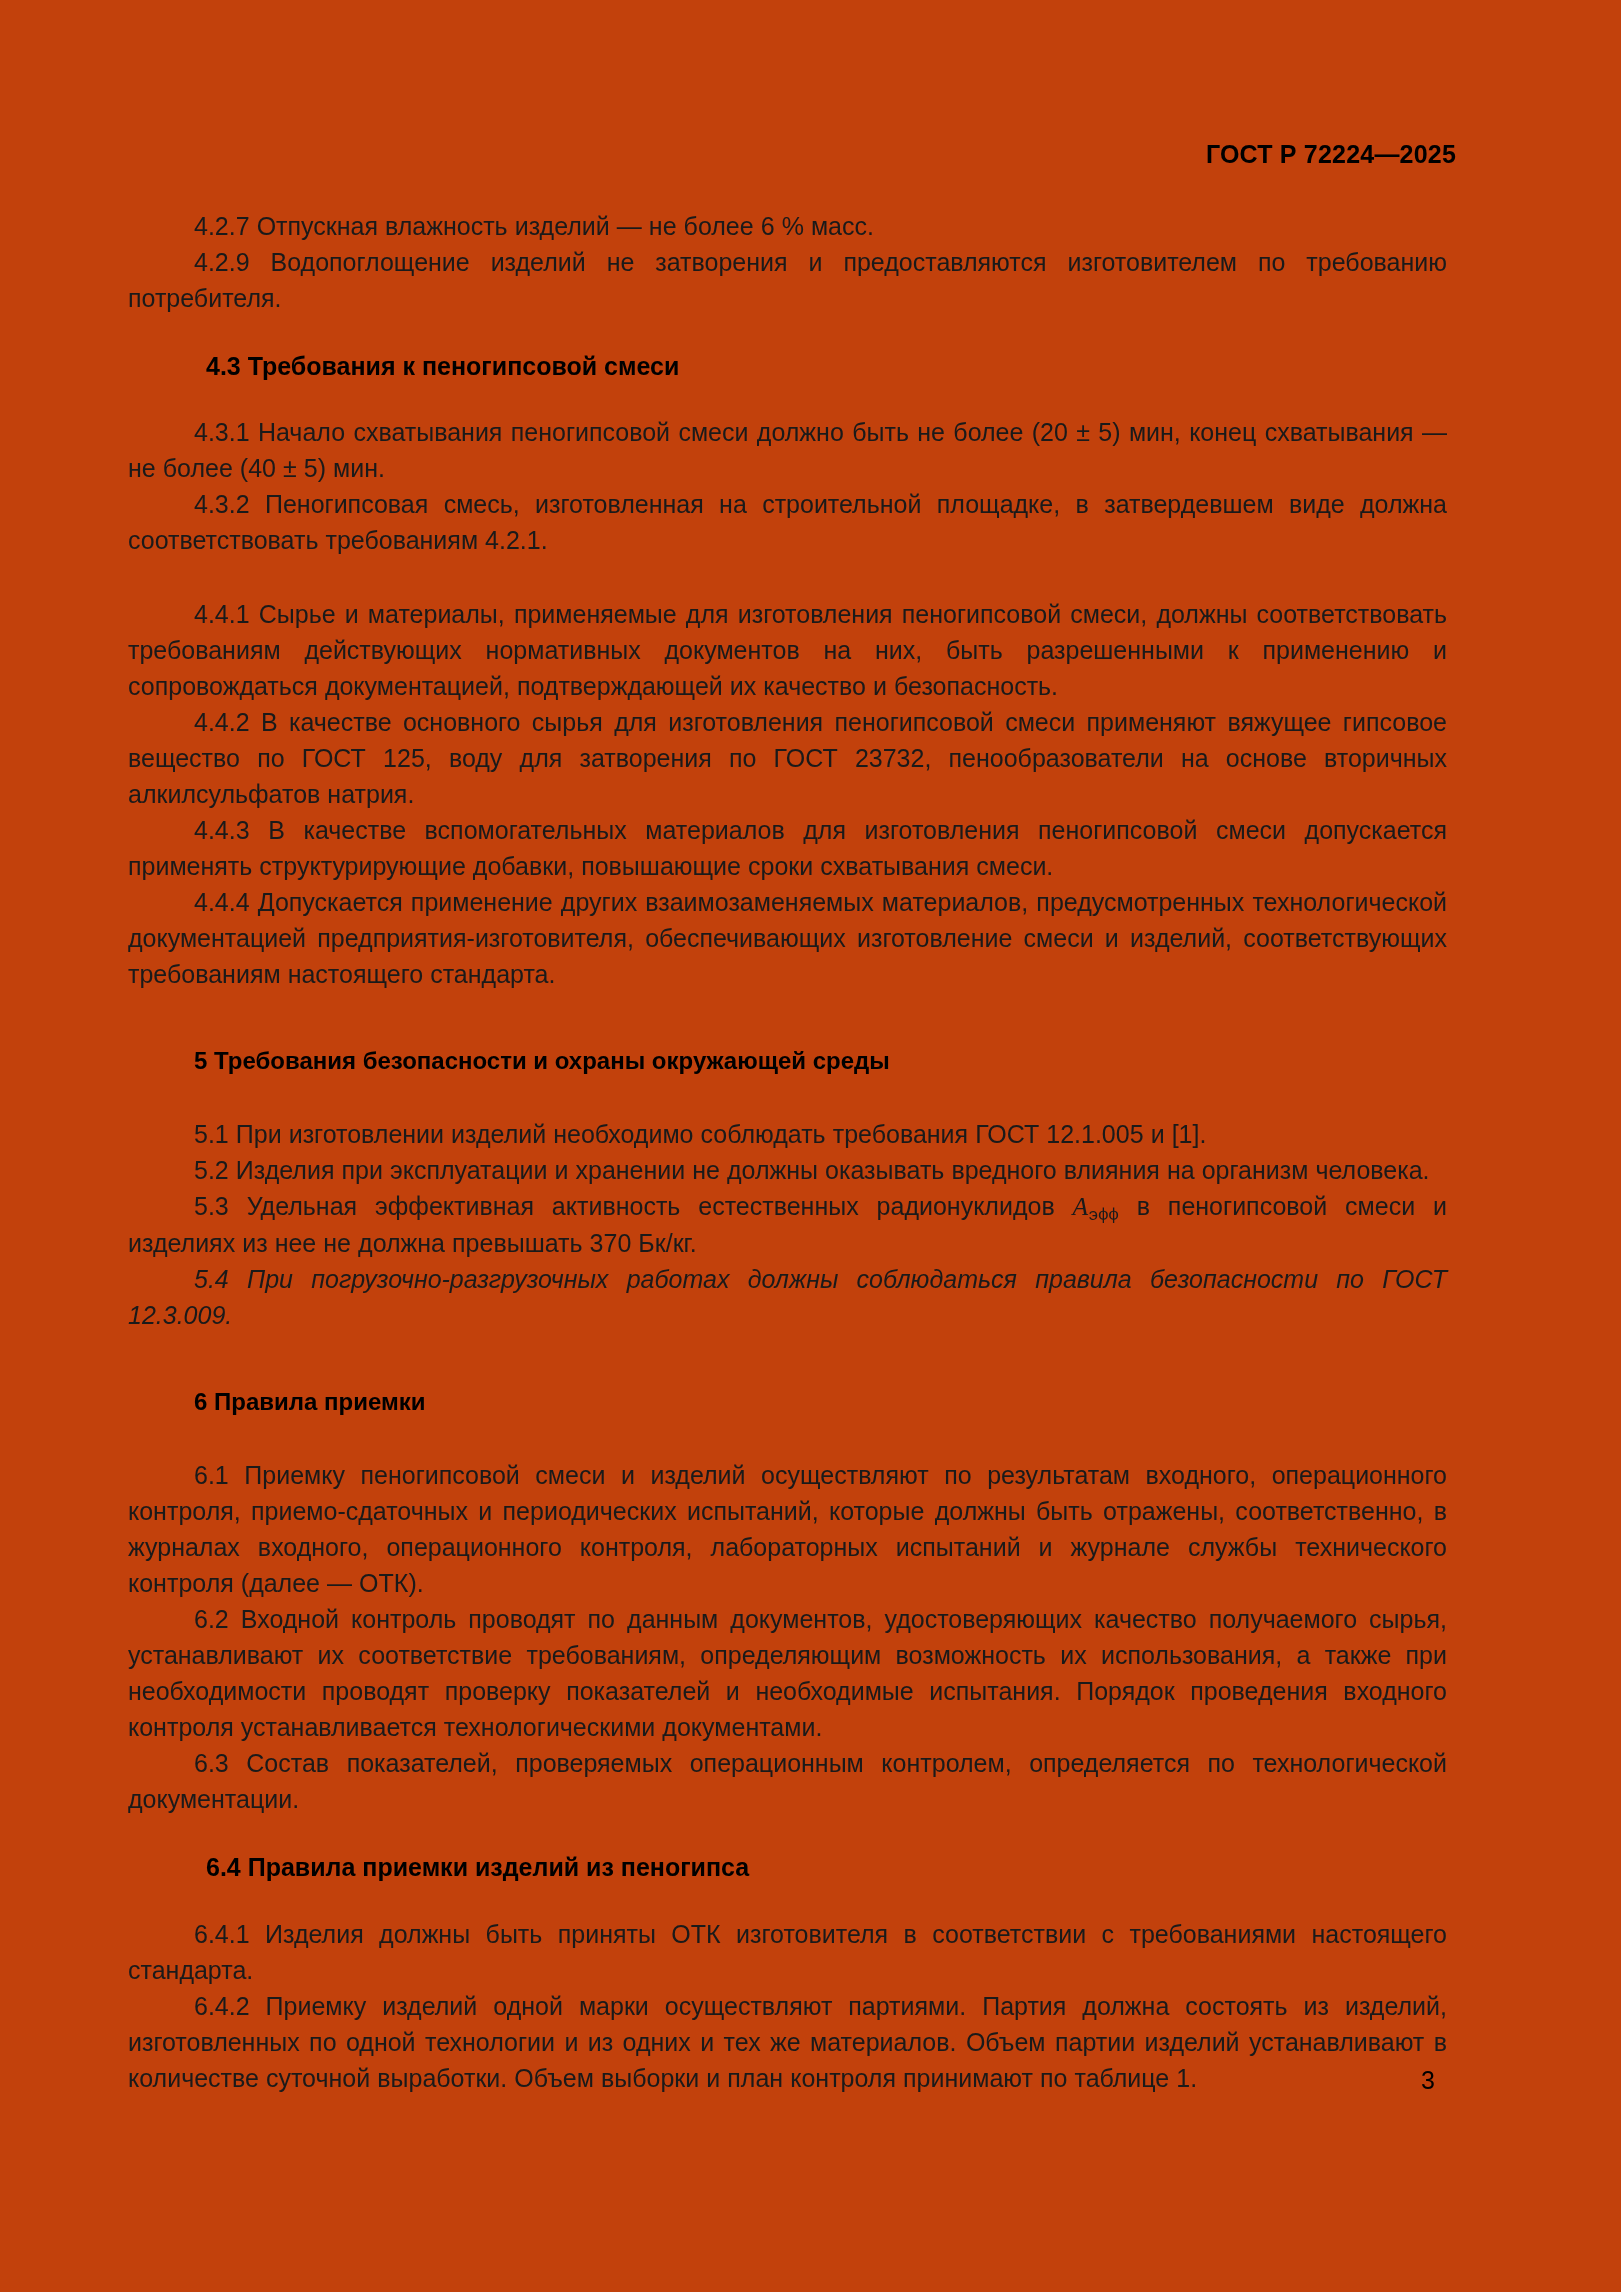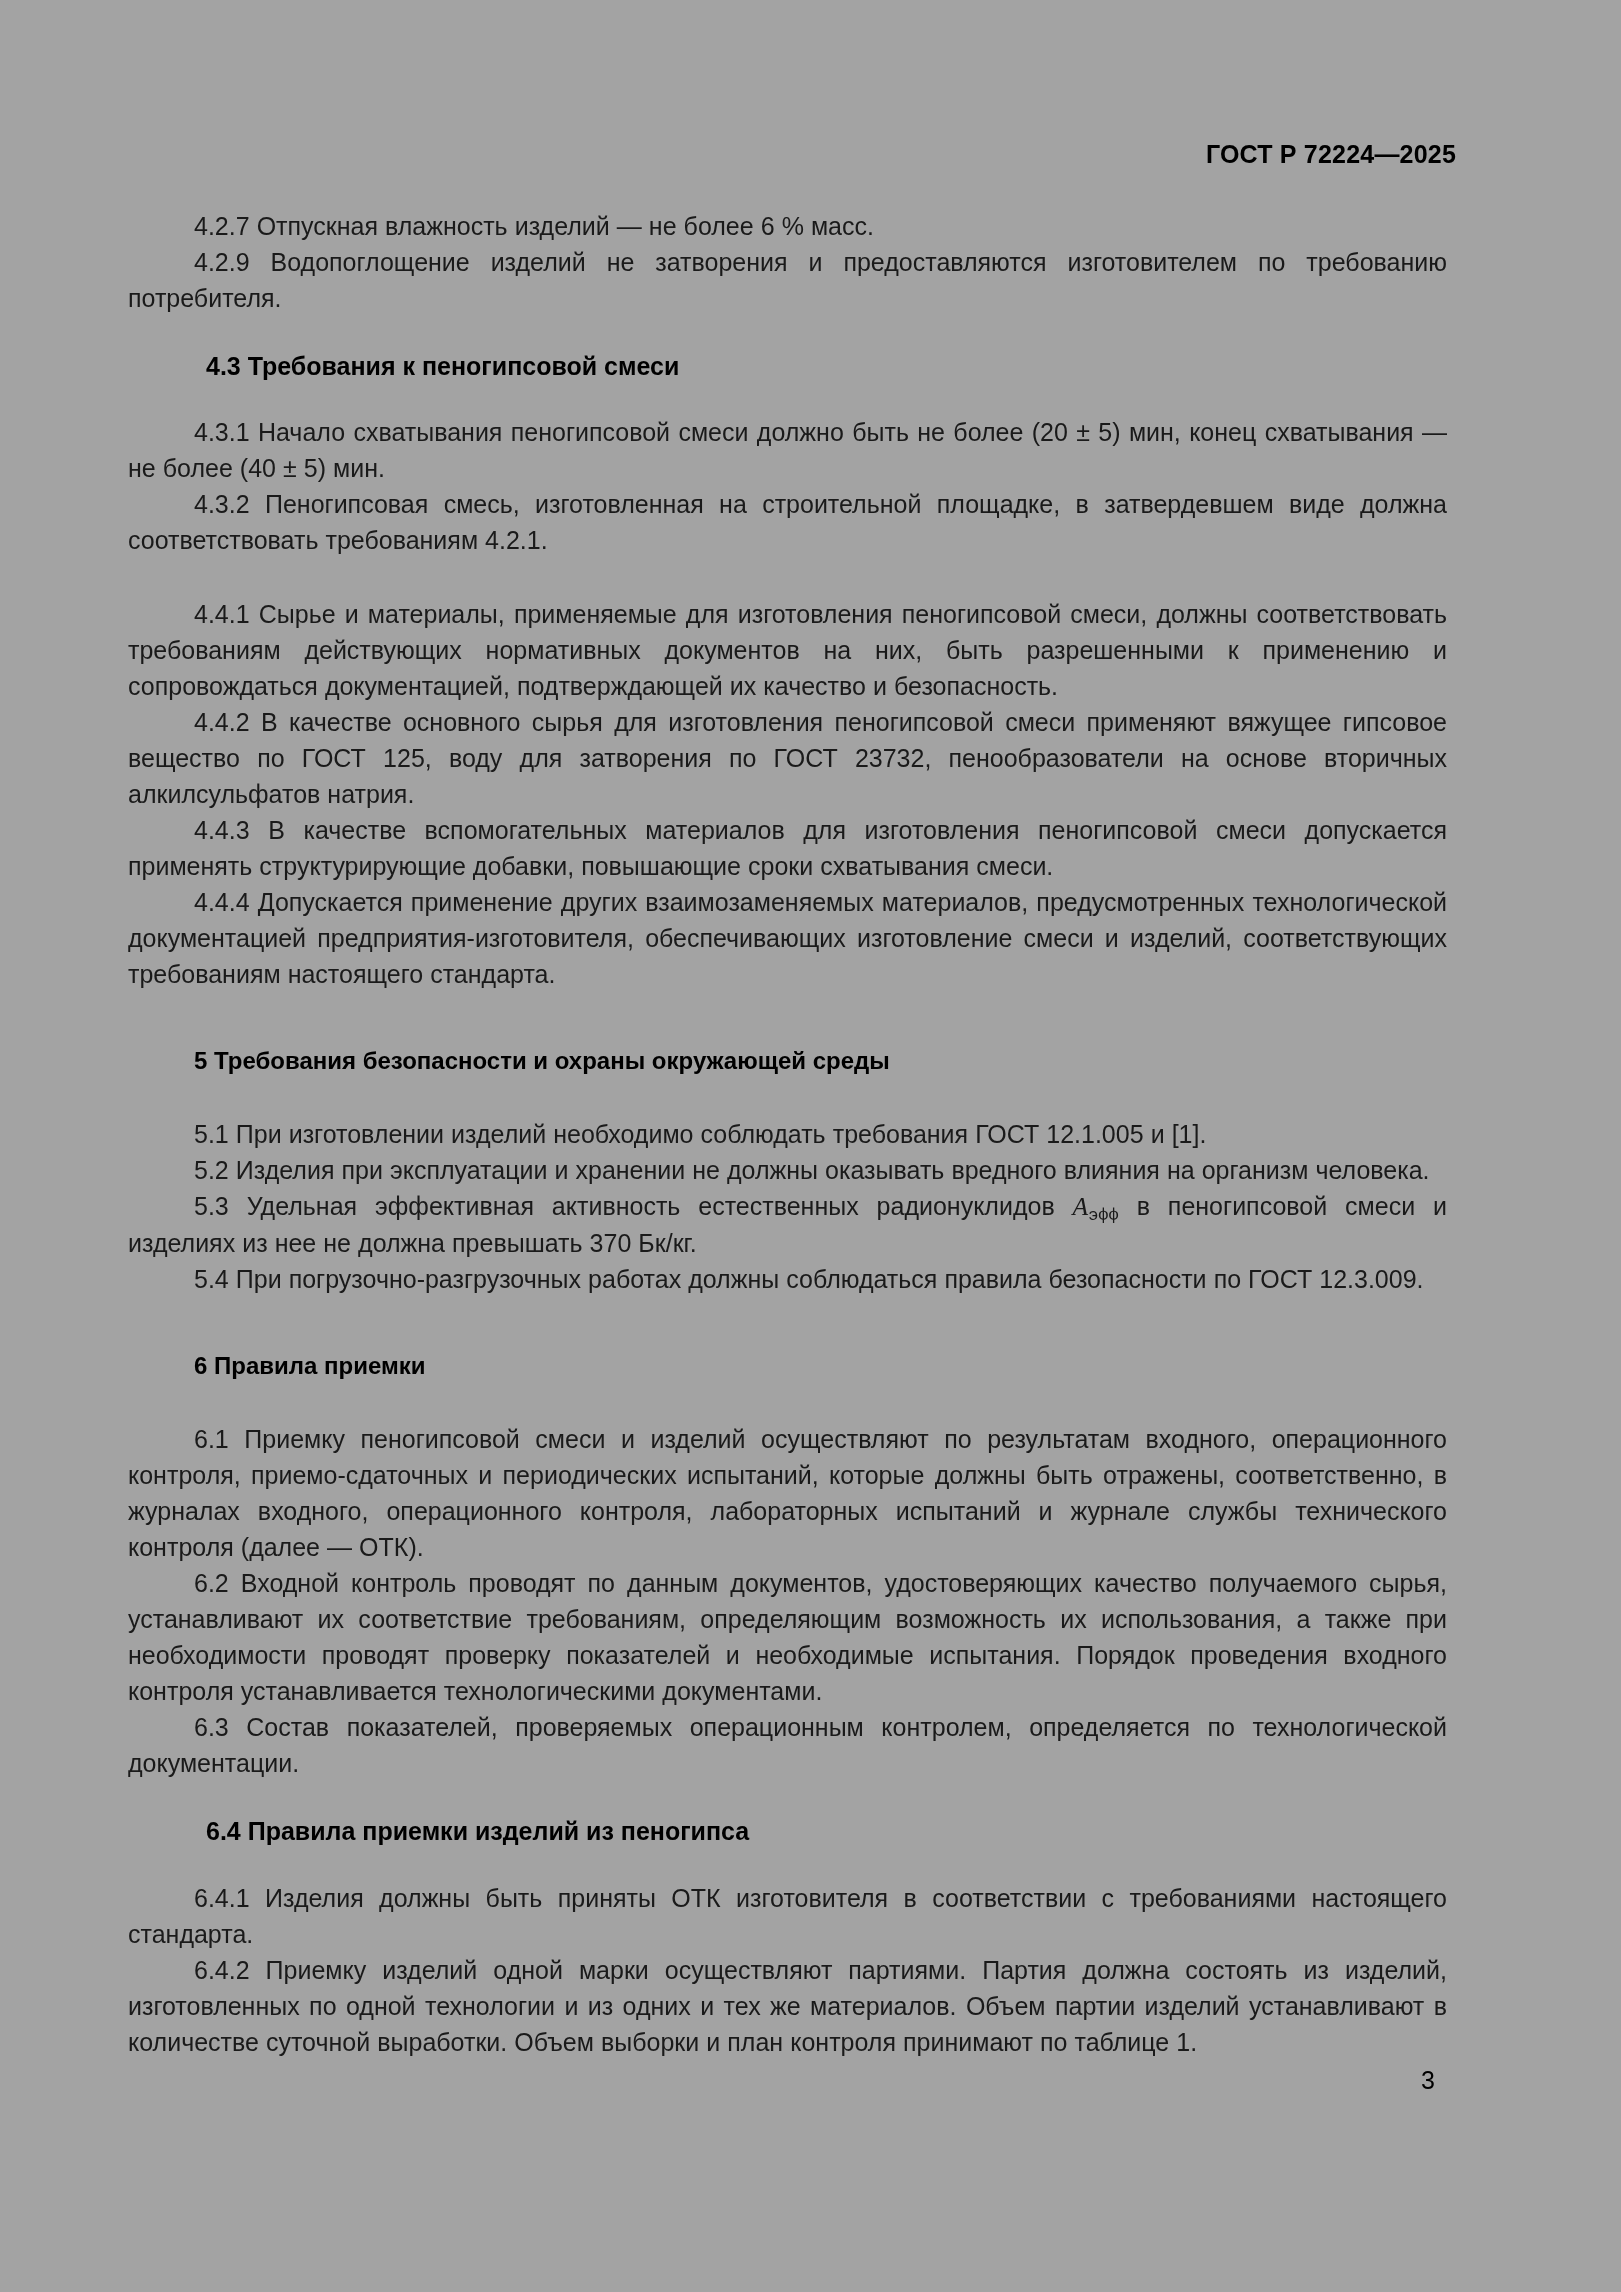--- a/index.html
+++ b/index.html
@@ -9,21 +9,21 @@
     background: #ffffff;
   }
   body {
     font-family: "Liberation Sans", sans-serif;
     color: #1a1a1a;
   }
   .page {
     position: relative;
     width: 1621px;
     height: 2293px;
-    background: #a3a3a3;
+    background: #c2410c;
     overflow: hidden;
     box-sizing: border-box;
   }
   
   .running-head {
     position: absolute;
     top: 140px;
     left: 116px;
     right: 165px;
     text-align: right;
@@ -43,20 +43,21 @@
     margin: 0;
     font-size: 25px;
     line-height: 36px;
     text-align: justify;
     text-indent: 66px;
     hyphens: manual;
     word-spacing: 0.1px;
   }
   p.para.justify-loose {
     text-align-last: left;
+    font-style: italic;
   }
   
   h2.sec-head {
     margin: 0;
     font-size: 24px;
     line-height: 36px;
     font-weight: bold;
     text-indent: 0;
     padding-left: 66px;
     color: #000000;

